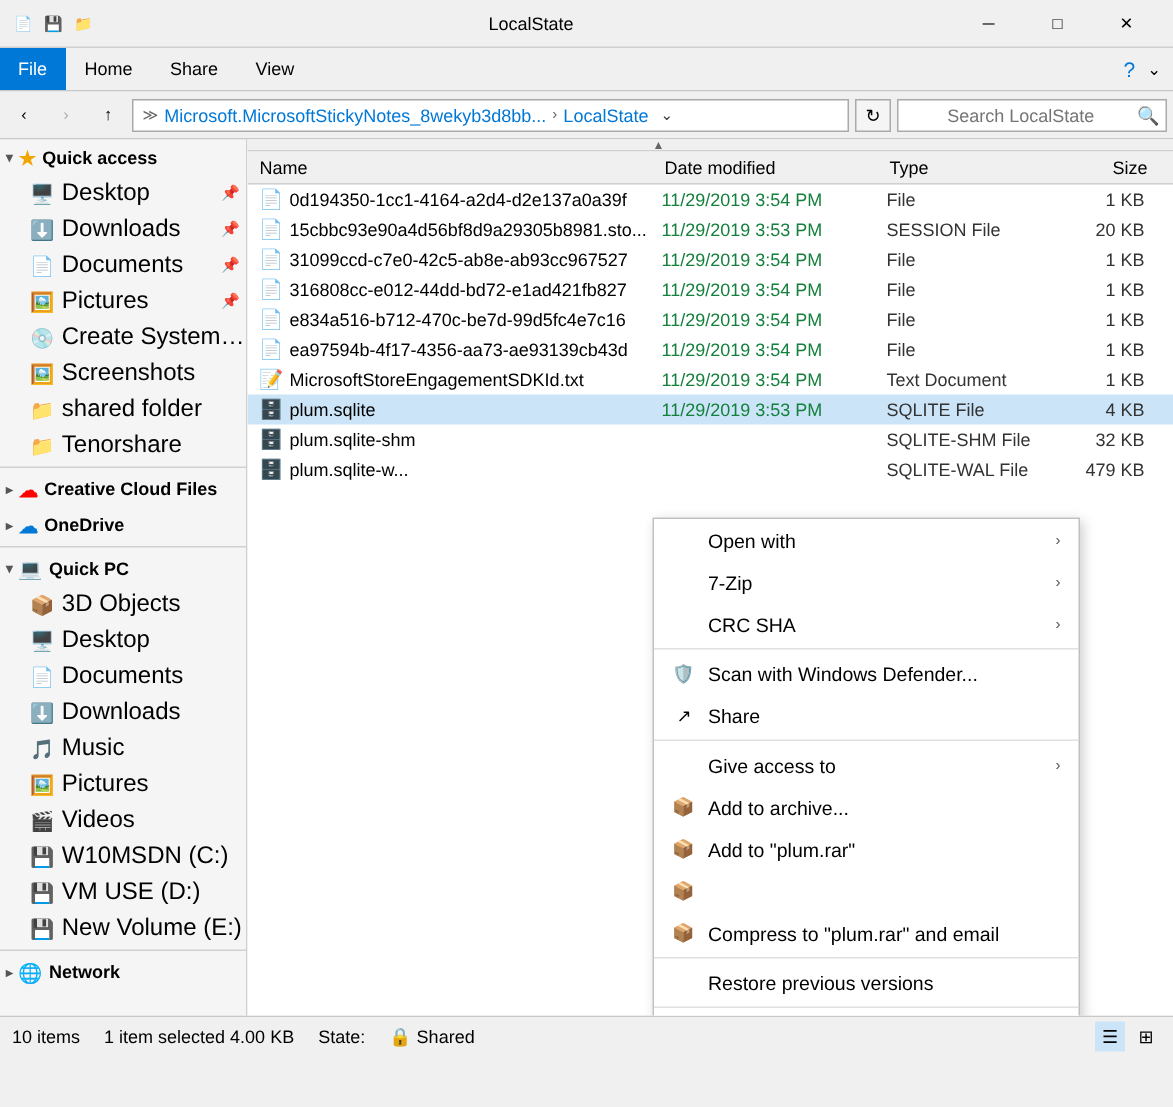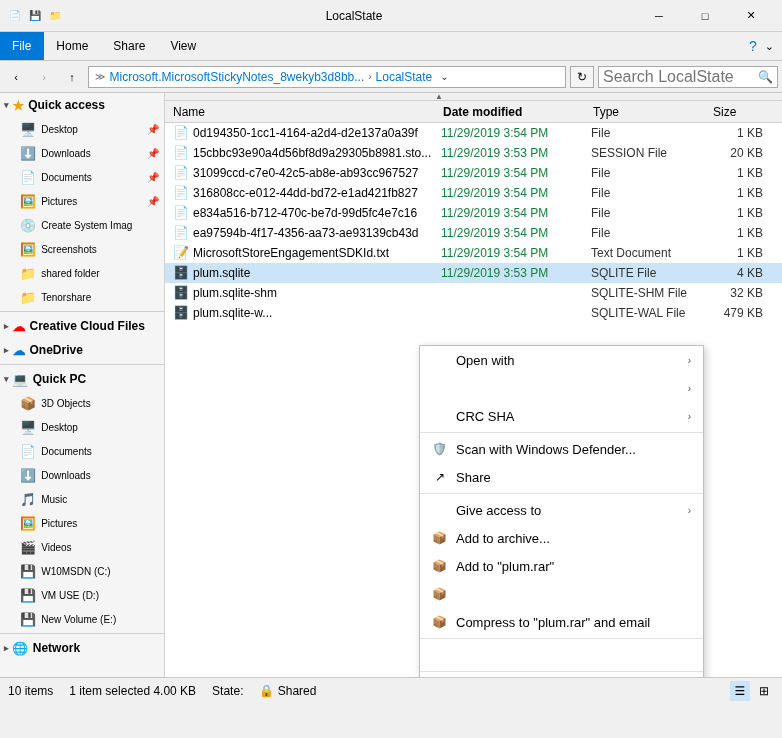--- a/index.html
+++ b/index.html
@@ -81,21 +81,21 @@
     }
     .search-box {
       width: 180px; height: 22px;
       border: 1px solid #aaa;
       background: white;
       display: flex; align-items: center;
       padding: 0 4px;
     }
     .search-box input {
       border: none; outline: none;
-      font-size: 16px; width: 100%; background: transparent;
+      font-size: 12px; width: 100%; background: transparent; text-align: center;
     }
 
     
     .main-area {
       display: flex;
       height: calc(738px - 32px - 28px - 36px - 32px - 26px);
     }
 
     
     .sidebar {
@@ -110,21 +110,21 @@
       display: flex;
       align-items: center;
       height: 24px;
       padding-left: 8px;
       cursor: pointer;
       gap: 5px;
       white-space: nowrap;
       overflow: hidden;
     }
     .sidebar-item .icon { font-size: 13px; flex-shrink: 0; }
-    .sidebar-item .label { font-size: 10px; overflow: hidden; text-overflow: ellipsis; }
+    .sidebar-item .label { font-size: 16px; overflow: hidden; text-overflow: ellipsis; }
     .sidebar-item .pin { margin-left: auto; padding-right: 4px; color: #999; font-size: 10px; }
     .sidebar-header {
       display: flex; align-items: center;
       height: 24px; padding-left: 4px;
       font-size: 12px; font-weight: 600; cursor: pointer; gap: 4px;
     }
     .sidebar-header .chevron { font-size: 9px; color: #555; }
     .sidebar-divider { height: 1px; background: #d0d0d0; margin: 2px 0; }
     .sidebar-indent { padding-left: 20px; }
 
@@ -139,43 +139,43 @@
       display: flex;
       align-items: center;
       height: 22px;
       border-bottom: 1px solid #d0d0d0;
       background: #f0f0f0;
       font-size: 12px;
       font-weight: 400;
       padding-left: 8px;
     }
     .col-name { width: 270px; cursor: pointer; }
-    .col-date { width: 150px; cursor: pointer; font-weight: bold; }
+    .col-date { width: 150px; cursor: pointer; }
     .col-type { width: 120px; cursor: pointer; }
-    .col-size { width: 60px; cursor: pointer; padding-right: 8px; }
+    .col-size { width: 60px; cursor: pointer; text-align: right; padding-right: 8px; }
     .file-row {
       display: flex;
       align-items: center;
       height: 20px;
       padding-left: 8px;
       cursor: pointer;
       font-size: 12px;
       border-bottom: 1px solid transparent;
     }
     .file-row.selected { background: #cce4f7; }
     .file-icon { width: 16px; height: 16px; margin-right: 4px; display: flex; align-items: center; justify-content: center; font-size: 13px; flex-shrink: 0; }
     .file-cell-name { width: 248px; overflow: hidden; text-overflow: ellipsis; white-space: nowrap; }
     .file-cell-date { width: 150px; color: #15803d; }
     .file-cell-type { width: 120px; color: #333; }
     .file-cell-size { width: 60px; text-align: right; padding-right: 8px; color: #333; }
 
     
     .context-menu {
       position: absolute;
-      left: 254px;
+      left: 270px;
       top: 252px;
       width: 285px;
       background: white;
       border: 1px solid #c0c0c0;
       box-shadow: 2px 2px 8px rgba(0,0,0,0.2);
       z-index: 100;
       font-size: 13px;
     }
     .ctx-item {
       display: flex;
@@ -464,20 +464,21 @@
     </div>
 
     <div class="context-menu">
       <div class="ctx-item">
         <span class="ctx-icon"></span>
         <span class="ctx-label">Open with</span>
         <span class="ctx-arrow">›</span>
       </div>
       <div class="ctx-item">
         <span class="ctx-icon"></span>
+        <span class="ctx-label">7-Zip</span>
         <span class="ctx-arrow">›</span>
       </div>
       <div class="ctx-item">
         <span class="ctx-icon"></span>
         <span class="ctx-label">CRC SHA</span>
         <span class="ctx-arrow">›</span>
       </div>
       <div class="ctx-separator"></div>
       <div class="ctx-item">
         <span class="ctx-icon">🛡️</span>
@@ -504,20 +505,21 @@
       <div class="ctx-item">
         <span class="ctx-icon">📦</span>
       </div>
       <div class="ctx-item">
         <span class="ctx-icon">📦</span>
         <span class="ctx-label">Compress to "plum.rar" and email</span>
       </div>
       <div class="ctx-separator"></div>
       <div class="ctx-item">
         <span class="ctx-icon"></span>
+        <span class="ctx-label">Restore previous versions</span>
       </div>
       <div class="ctx-separator"></div>
       <div class="ctx-item">
         
         
         
       </div>
 
     </div>
   </div>

